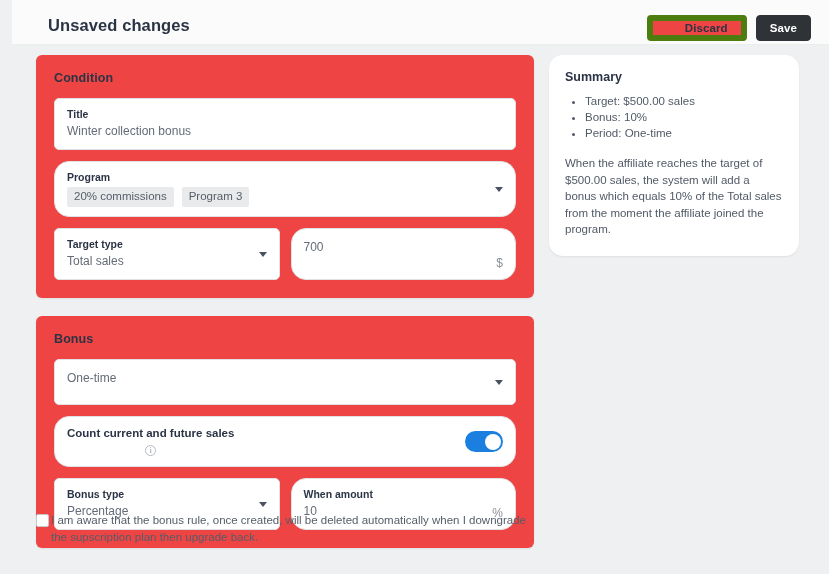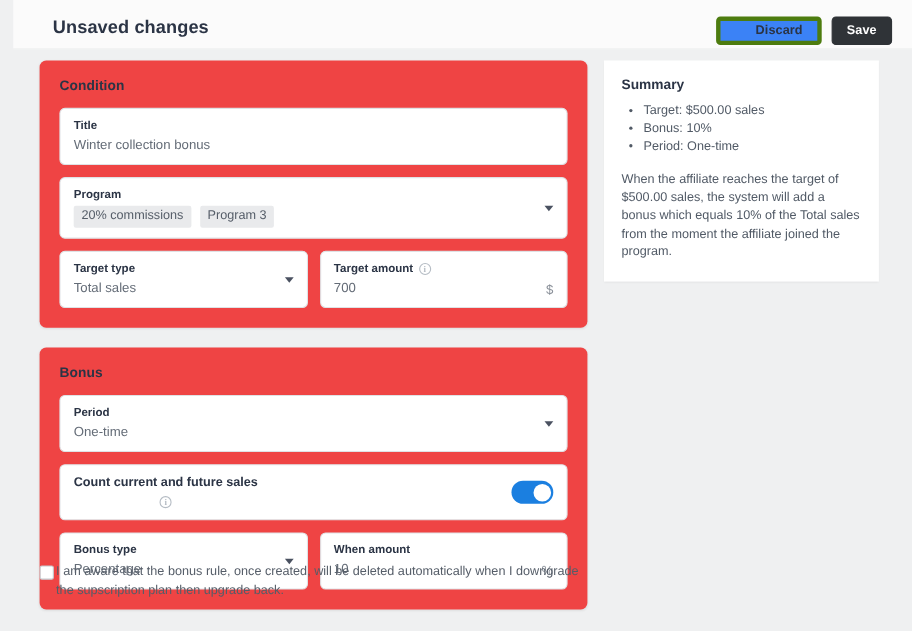--- a/index.html
+++ b/index.html
@@ -28,21 +28,21 @@
     display: flex; gap: 9px; align-items: center;
   }
   .btn {
     font-family: "Liberation Sans", sans-serif;
     font-size: 11.5px; font-weight: 600;
     border-radius: 4px; cursor: pointer;
     height: 26px; padding: 0 13px;
     display: flex; align-items: center; justify-content: center;
     letter-spacing: .1px;
   }
-  .btn-discard { background: #3b82f6; color: #2b3445; border: 4px solid #4d7c0f; padding-left: 32px; }
+  .btn-discard { background: #ef4444; color: #2b3445; border: 6px solid #4d7c0f; padding-left: 32px; }
   .btn-save    { background: #2f3337; color: #ffffff; border: 1px solid #2f3337; }
 
   
   .cards-left {
     position: absolute; left: 36px; top: 55px; width: 498px;
   }
   .card {
     background: #ef4444;
     border-radius: 6px;
     box-shadow: 0 1px 2px rgba(0,0,0,.07);
@@ -55,21 +55,21 @@
 
   
   .field {
     border: 1px solid #dfe2e5;
     border-radius: 5px;
     background: #ffffff;
     padding: 8px 12px 9px 12px;
     position: relative;
     min-height: 46px;
   }
-  .field + .field, .field-row { margin-top: 11px; }
+  .field + .field, .field-row { margin-top: 11px; border-radius: 15px; }
   .field-label {
     font-size: 10.5px; font-weight: 700; color: #2b3445;
     display: flex; align-items: center; gap: 5px;
     line-height: 14px;
   }
   .field-value {
     font-size: 12px; color: #646c77; line-height: 17px; margin-top: 2px;
   }
   .field-row { display: flex; gap: 11px; }
   .field-row > .field { flex: 1; margin-top: 0; }
@@ -126,21 +126,21 @@
   .toggle .knob {
     position: absolute; top: 2.5px; right: 2.5px;
     width: 16px; height: 16px; border-radius: 50%;
     background: #ffffff;
   }
 
   
   .summary {
     position: absolute; left: 549px; top: 55px;
     width: 250px;
-    background: #ffffff; border-radius: 0;
+    background: #ffffff; border-radius: 14px;
     box-shadow: 0 1px 2px rgba(0,0,0,.07);
     padding: 15px 16px 18px 16px;
   }
   .summary-title {
     font-size: 12.5px; font-weight: 700; color: #2b3445; margin-bottom: 9px;
   }
   .summary-list { list-style: disc; margin: 0 0 14px 20px; padding: 0; }
   .summary-list li {
     font-size: 11.5px; color: #515a66; line-height: 16px; margin-bottom: 0px;
   }
@@ -193,35 +193,30 @@
       <span class="caret"></span>
     </div>
 
     <div class="field-row">
       <div class="field">
         <div class="field-label">Target type</div>
         <div class="field-value">Total sales</div>
         <span class="caret"></span>
       </div>
       <div class="field">
-        <div class="field-label">
-          <span>Target amount</span>
-          <span class="info-icon"></span>
-        </div>
         <div class="field-value">700</div>
         <span class="suffix">$</span>
       </div>
     </div>
   </div>
 
   <div class="card" style="margin-top:18px;">
     <div class="card-title">Bonus</div>
 
     <div class="field">
-      <div class="field-label">Period</div>
       <div class="field-value">One-time</div>
       <span class="caret"></span>
     </div>
 
     <div class="field toggle-field">
       <div class="toggle-label">
         <span>Count current and future sales</span>
         <span class="info-icon"></span>
       </div>
       <div class="toggle">

